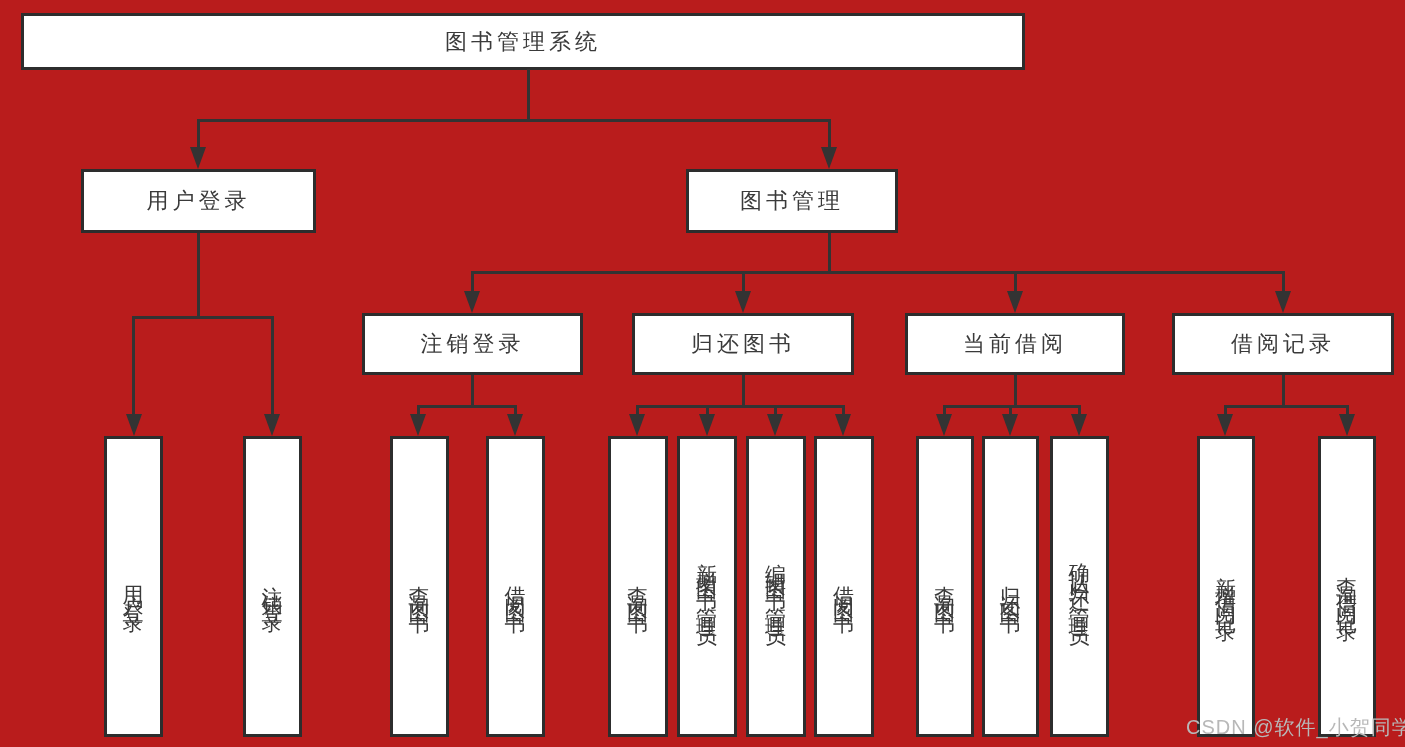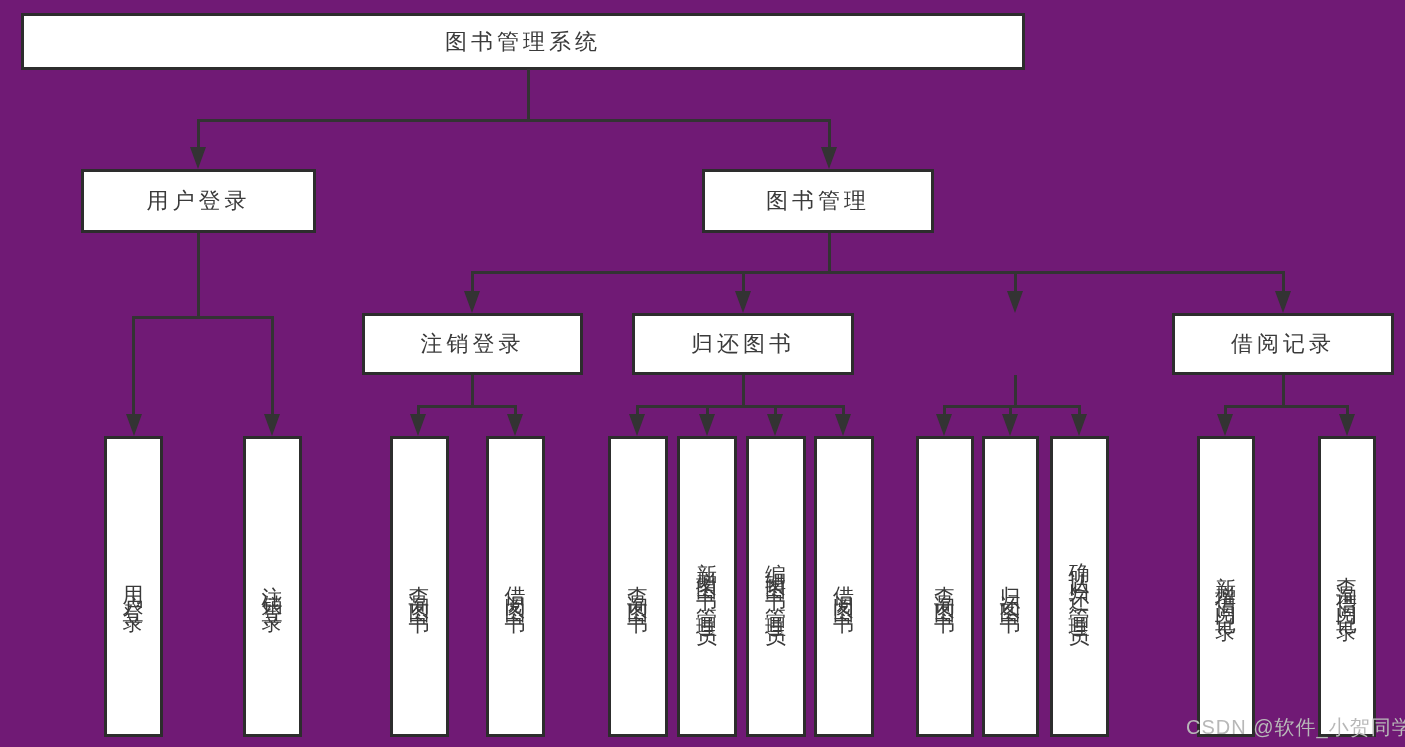--- a/index.html
+++ b/index.html
@@ -1,20 +1,20 @@
 <!DOCTYPE html>
 <html><head>
 <meta charset="utf-8">
 <style>
   html, body { margin: 0; padding: 0; background: #ffffff; }
   .canvas {
     position: relative;
     width: 1405px;
     height: 747px;
-    background: #701a75;
+    background: #b91c1c;
     font-family: "Liberation Sans", sans-serif;
     overflow: hidden;
   }
   .hbox {
     position: absolute;
     box-sizing: border-box;
     border: 3px solid #2d2d2d;
     background: #ffffff;
     display: flex;
     align-items: center;
@@ -72,21 +72,21 @@
   <div class="hbox" style="left:21px; top:13px; width:1004px; height:57px;">图书管理系统</div>
 
   <div class="line vline" style="left:527px; top:69px; height:53px;"></div>
   <div class="line hline" style="left:197px; top:119px; width:633px;"></div>
   <div class="line vline" style="left:197px; top:119px; height:30px;"></div>
   <div class="arrow" style="left:190px; top:147px;"></div>
   <div class="line vline" style="left:828px; top:119px; height:30px;"></div>
   <div class="arrow" style="left:821px; top:147px;"></div>
 
   <div class="hbox" style="left:81px; top:169px; width:235px; height:64px;">用户登录</div>
-  <div class="hbox" style="left:702px; top:169px; width:232px; height:64px;">图书管理</div>
+  <div class="hbox" style="left:686px; top:169px; width:212px; height:64px;">图书管理</div>
 
   <div class="line vline" style="left:197px; top:233px; height:86px;"></div>
   <div class="line hline" style="left:132px; top:316px; width:141px;"></div>
   <div class="line vline" style="left:132px; top:316px; height:100px;"></div>
   <div class="arrow" style="left:126px; top:414px;"></div>
   <div class="line vline" style="left:271px; top:316px; height:100px;"></div>
   <div class="arrow" style="left:264px; top:414px;"></div>
 
   <div class="line vline" style="left:828px; top:233px; height:41px;"></div>
   <div class="line hline" style="left:471px; top:271px; width:813px;"></div>
@@ -94,20 +94,21 @@
   <div class="arrow" style="left:464px; top:291px;"></div>
   <div class="line vline" style="left:742px; top:271px; height:22px;"></div>
   <div class="arrow" style="left:735px; top:291px;"></div>
   <div class="line vline" style="left:1014px; top:271px; height:22px;"></div>
   <div class="arrow" style="left:1007px; top:291px;"></div>
   <div class="line vline" style="left:1282px; top:271px; height:22px;"></div>
   <div class="arrow" style="left:1275px; top:291px;"></div>
 
   <div class="hbox" style="left:362px; top:313px; width:221px; height:62px;">注销登录</div>
   <div class="hbox" style="left:632px; top:313px; width:222px; height:62px;">归还图书</div>
+  <div class="hbox" style="left:905px; top:313px; width:220px; height:62px;">当前借阅</div>
   <div class="hbox" style="left:1172px; top:313px; width:222px; height:62px;">借阅记录</div>
 
   <div class="line vline" style="left:471px; top:375px; height:33px;"></div>
   <div class="line hline" style="left:417px; top:405px; width:100px;"></div>
   <div class="line vline" style="left:417px; top:405px; height:11px;"></div>
   <div class="arrow" style="left:410px; top:414px;"></div>
   <div class="line vline" style="left:514px; top:405px; height:11px;"></div>
   <div class="arrow" style="left:507px; top:414px;"></div>
 
   <div class="line vline" style="left:742px; top:375px; height:33px;"></div>

